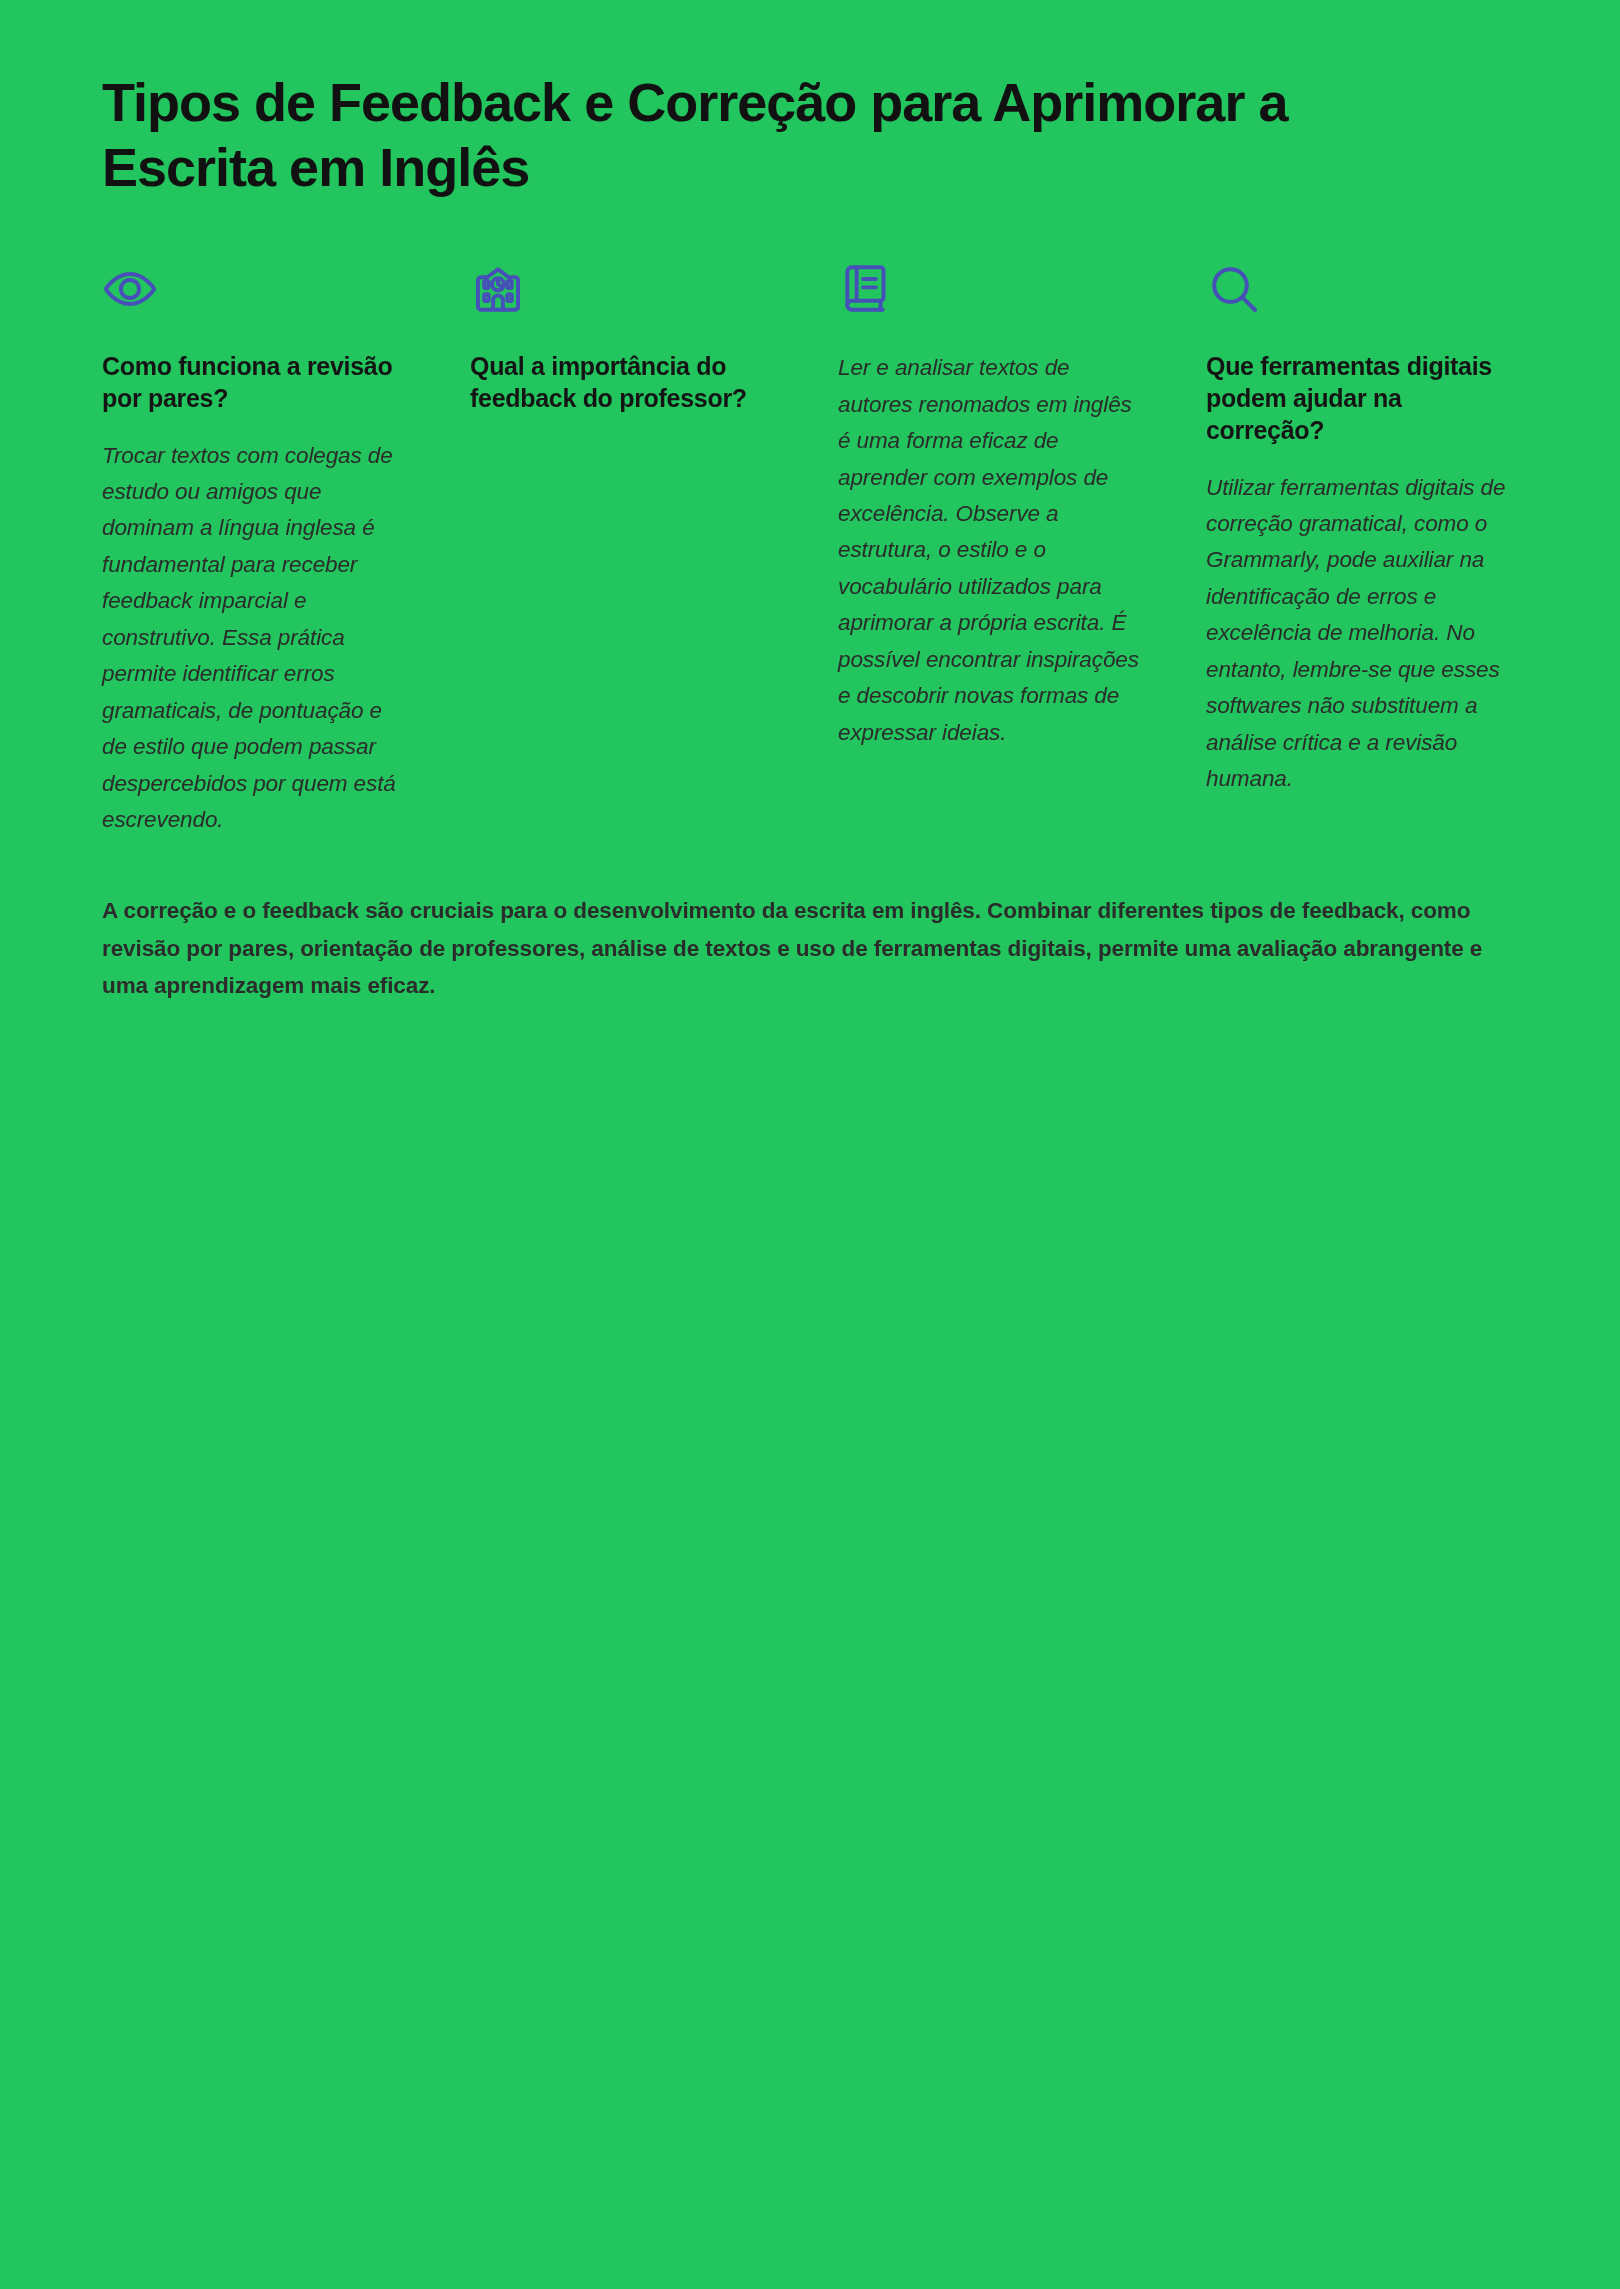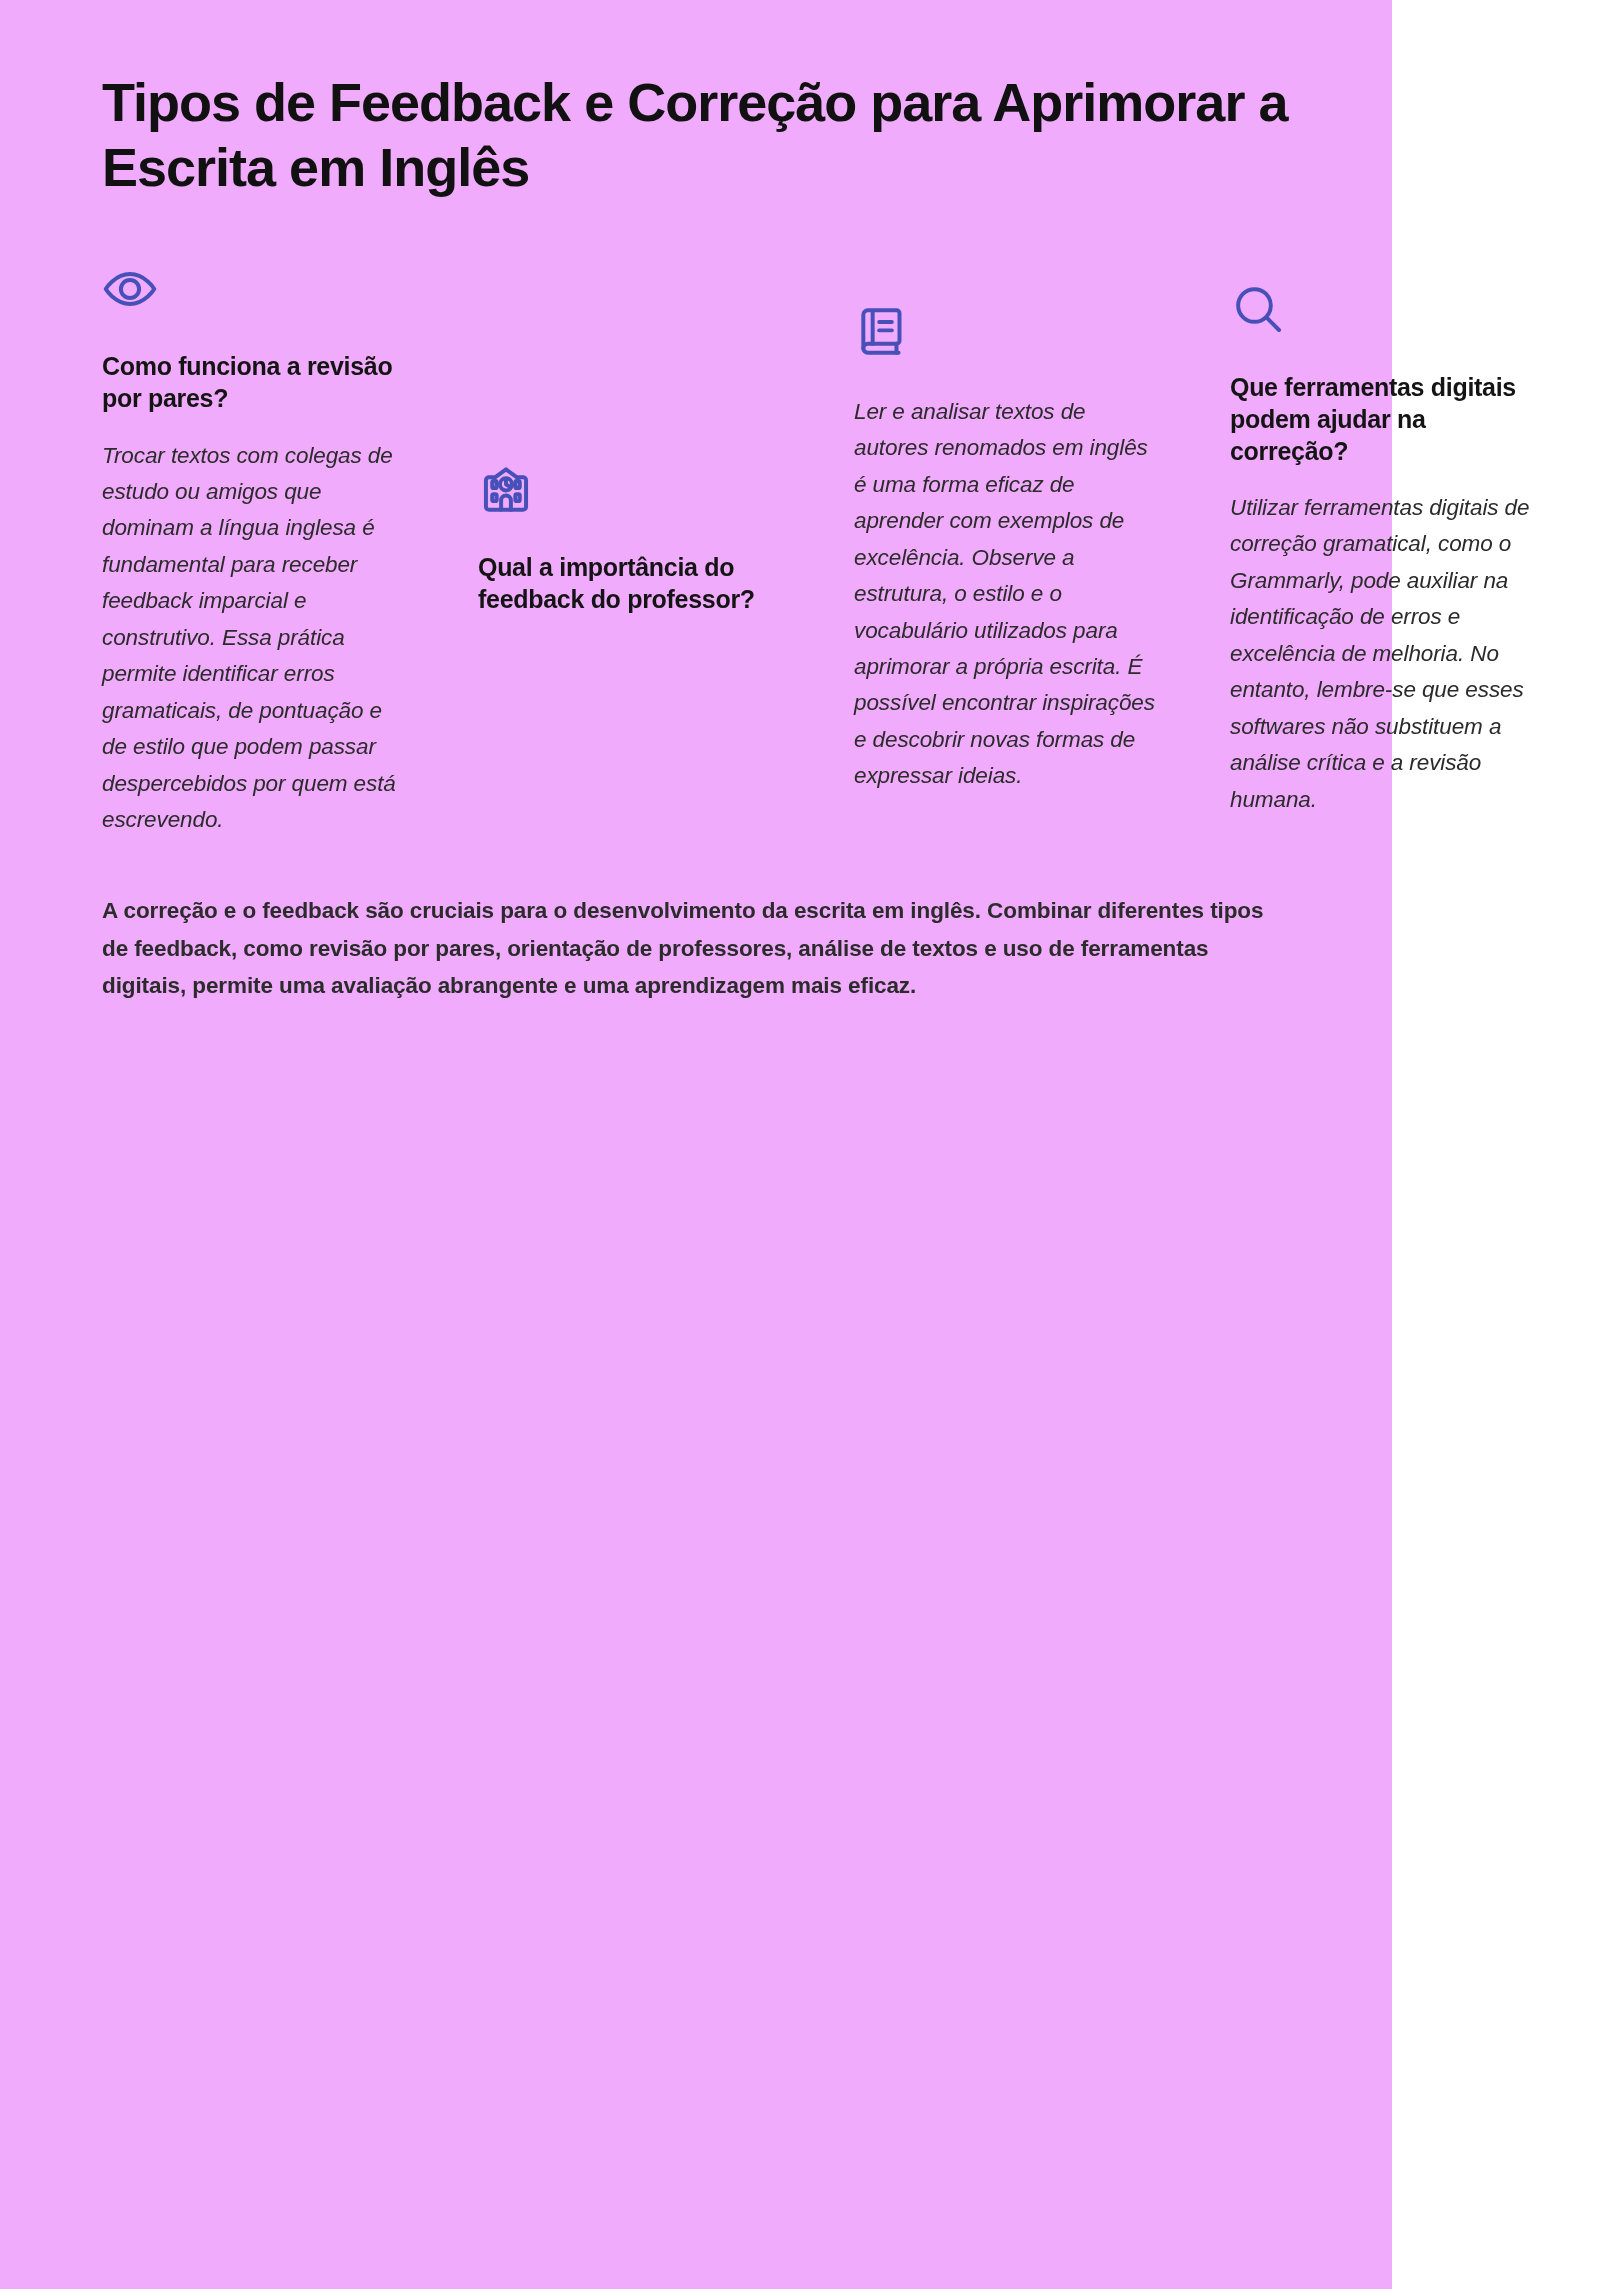--- a/index.html
+++ b/index.html
@@ -11,42 +11,42 @@
     background: #ffffff;
   }
 
   body {
     font-family: "Liberation Sans", sans-serif;
     color: #1a1a1a;
     -webkit-font-smoothing: antialiased;
   }
 
   .page {
-    width: 1392px;
+    width: 1620px;
     min-height: 2290px;
     padding: 70px 101px 0 102px;
-    background: #f0abfc;
+    background: #22c55e;
   }
 
   
   .page-title {
     font-size: 54px;
     font-weight: 700;
     line-height: 1.20;
     letter-spacing: -1px;
     color: #111111;
     max-width: 1278px;
     margin-bottom: 61px;
   }
 
   
   .columns {
     display: flex;
-    align-items: center;
-    gap: 16px;
+    align-items: flex-start;
+    gap: 8px;
   }
 
   .column {
     width: 360px;
     flex: 0 0 360px;
     padding-right: 50px;
   }
 
   .col-icon {
     height: 68px;

